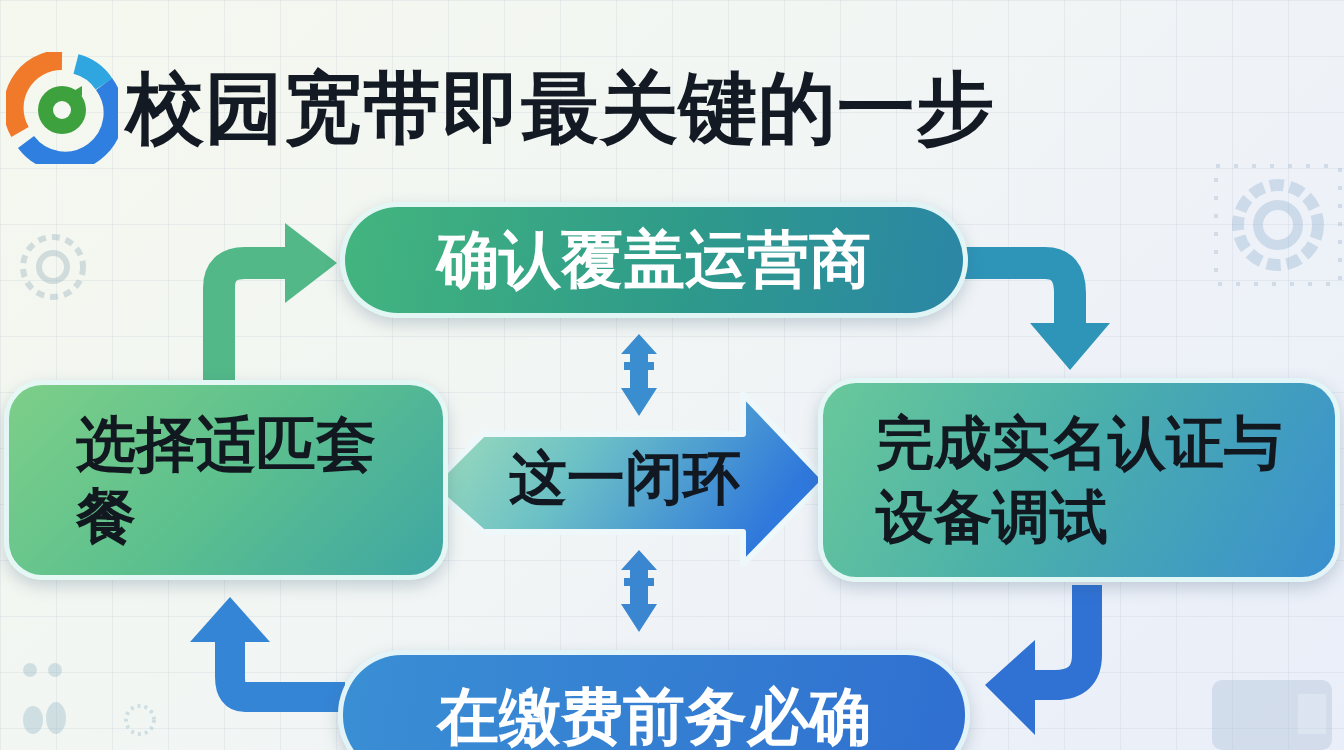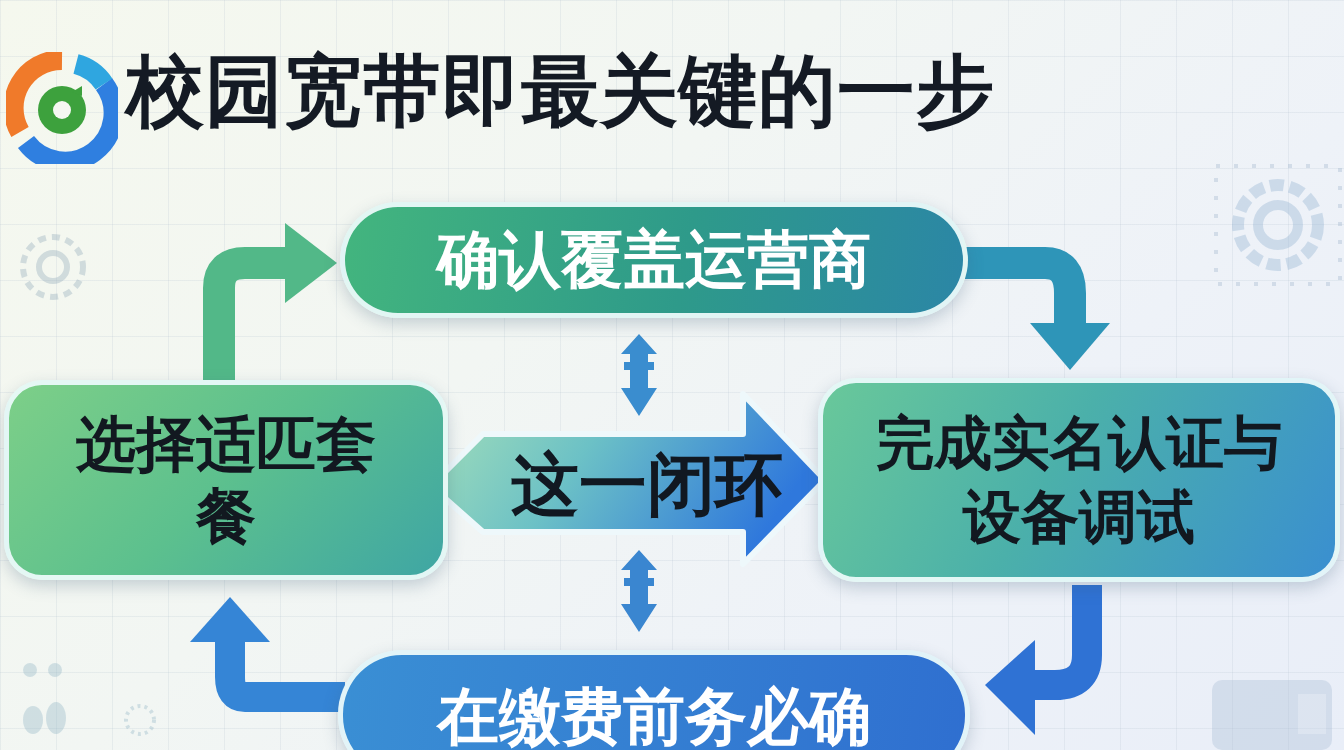--- a/index.html
+++ b/index.html
@@ -9,29 +9,29 @@
     background: linear-gradient(135deg, #f5f8ee 0%, #f2f6f3 40%, #eef2f8 70%, #e9eef8 100%);
   }
   .grid {
     position:absolute; inset:0;
     background-image:
       linear-gradient(rgba(170,185,200,0.18) 1px, transparent 1px),
       linear-gradient(90deg, rgba(170,185,200,0.18) 1px, transparent 1px);
     background-size: 56px 56px;
   }
   .deco { position:absolute; opacity:0.35; }
-  .title-row { position:absolute; left:6px; top:52px; display:flex; }
+  .title-row { position:absolute; left:6px; top:52px; display:flex; align-items:center; }
   .logo { width:112px; height:112px; }
   .title {
     font-size:78px; font-weight:bold; color:#141a24; letter-spacing:1px;
     margin-left:8px; line-height:1;
   }
   .node {
     position:absolute; display:flex; align-items:center; justify-content:center;
-    text-align:center; font-weight:bold; box-sizing:border-box;
+    text-align:left; font-weight:bold; box-sizing:border-box;
     border:5px solid rgba(235,250,250,0.95);
     box-shadow: 0 6px 16px rgba(60,90,120,0.25);
   }
   .node span { display:block; }
   .n-top {
     left:340px; top:202px; width:628px; height:116px; border-radius:58px;
     background: linear-gradient(100deg, #43b57e 0%, #2e9a8a 55%, #2b86a6 100%);
     color:#fff; font-size:62px;
   }
   .n-left {
@@ -44,22 +44,22 @@
     background: linear-gradient(120deg, #69c89a 0%, #4bb0aa 45%, #3a8fd0 100%);
     color:#121820; font-size:58px; line-height:74px; padding:0 10px;
   }
   .n-bottom {
     left:338px; top:650px; width:632px; height:130px; border-radius:64px;
     background: linear-gradient(100deg, #3a8fd4 0%, #2f6fd0 100%);
     color:#fff; font-size:62px; align-items:flex-start; padding-top:20px;
   }
   .center-arrow { position:absolute; left:425px; top:388px; width:408px; height:180px; }
   .center-label {
-    position:absolute; left:492px; top:440px; width:310px; text-align:center;
-    font-size:68px; font-weight:bold; color:#111821;
+    position:absolute; left:470px; top:440px; width:310px; text-align:center;
+    font-size:58px; font-weight:bold; color:#111821;
   }
   svg.arrow { position:absolute; overflow:visible; }
 </style>
 </head>
 <body>
 
 <div class="grid"></div>
 
 <svg class="deco" style="left:8px;top:222px" width="90" height="90" viewBox="0 0 90 90">
   <circle cx="45" cy="45" r="30" fill="none" stroke="#8fa8b8" stroke-width="6" stroke-dasharray="8 6"></circle>

